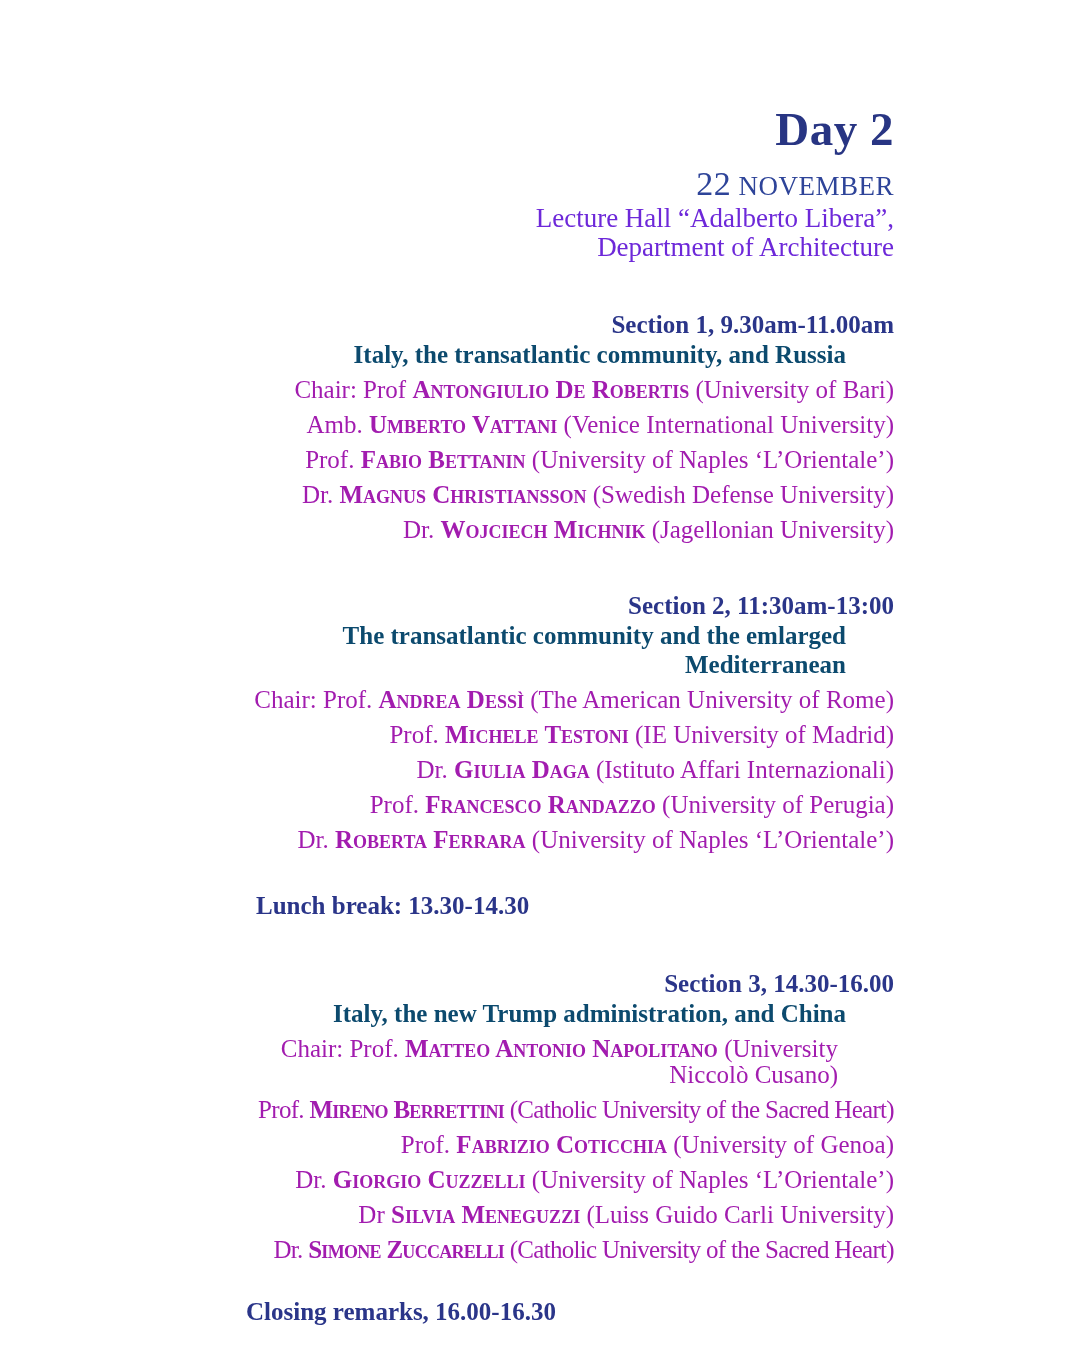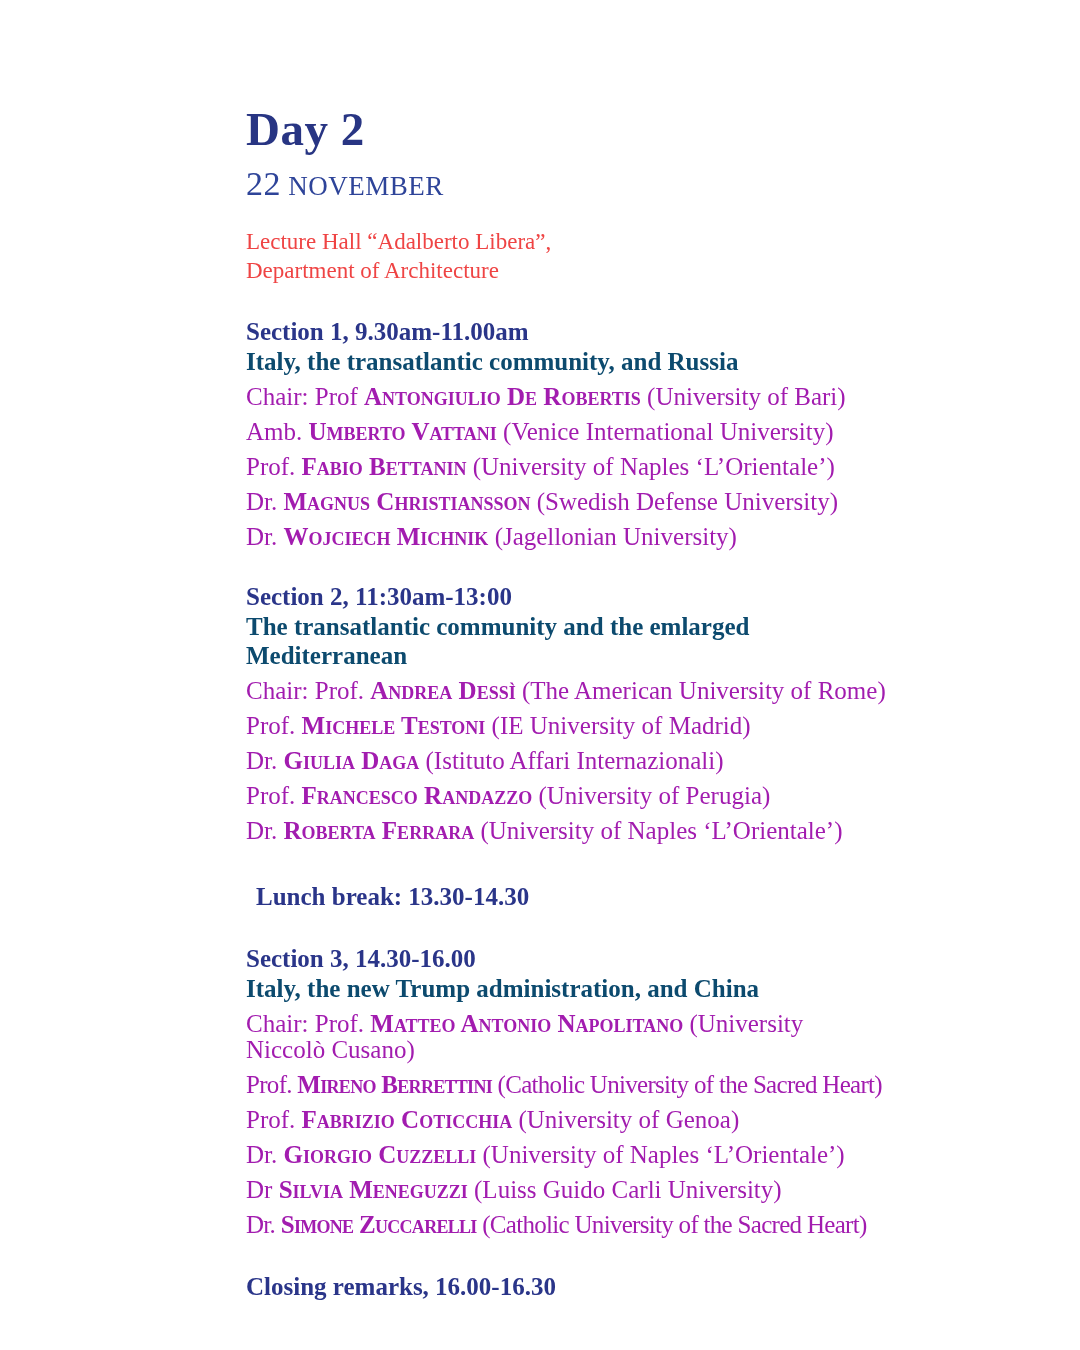--- a/index.html
+++ b/index.html
@@ -11,43 +11,43 @@
     font-family: "Liberation Serif", serif;
     overflow: hidden;
   }
   .content {
     position: absolute;
     left: 246px;
     top: 102px;
     width: 648px;
   }
   
-  .hdr { text-align: left; font-family: Liberation Serif, serif; }
+  .hdr { text-align: right; font-family: Liberation Serif, serif; }
   .day-title {
     margin: 0;
     font-size: 47px;
     font-weight: bold;
     color: #283583;
     letter-spacing: 0.5px;
   }
   .date-line {
     margin: 9px 0 0;
     color: #2e4499;
     font-size: 27px;
     letter-spacing: 0.5px;
   }
   .date-line .date-num { font-size: 34px; }
   .venue {
-    margin: 24px 0 0;
-    color: #ef4444;
-    font-size: 23px;
+    margin: 1px 0 0;
+    color: #6d28d9;
+    font-size: 27px;
     line-height: 29px;
   }
   
-  .section { margin-top: 32px; }
+  .section { margin-top: 48px; text-align: right; }
   .sec-heading {
     margin: 0;
     font-size: 25px;
     font-weight: bold;
     color: #2a3589;
     line-height: 30px;
   }
   .sec-title {
     margin: 0 0 8px;
     font-size: 25px;

